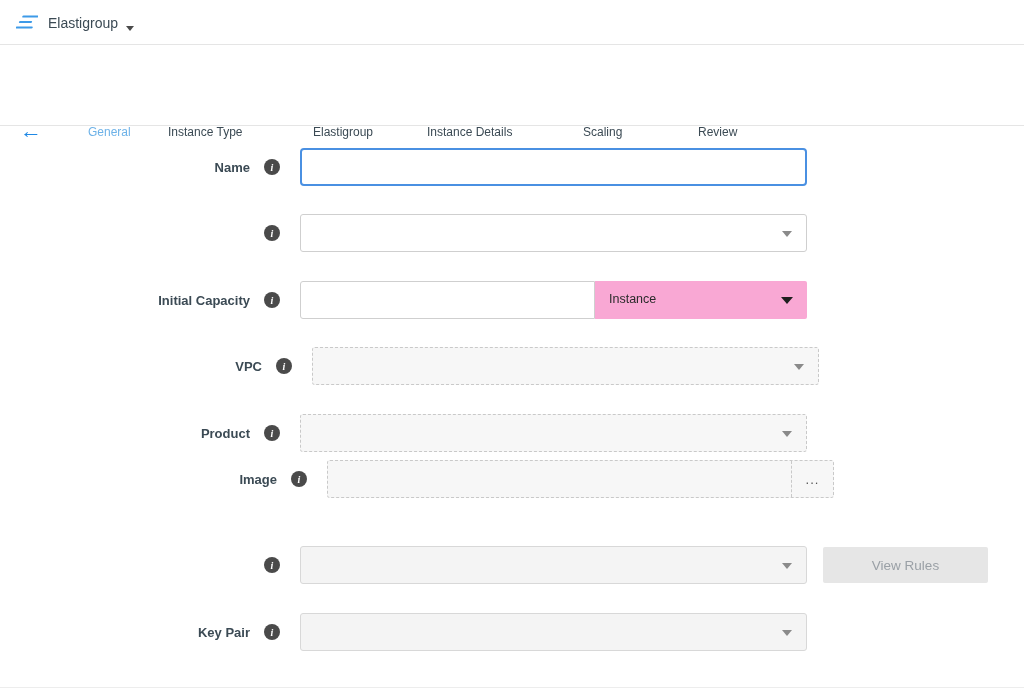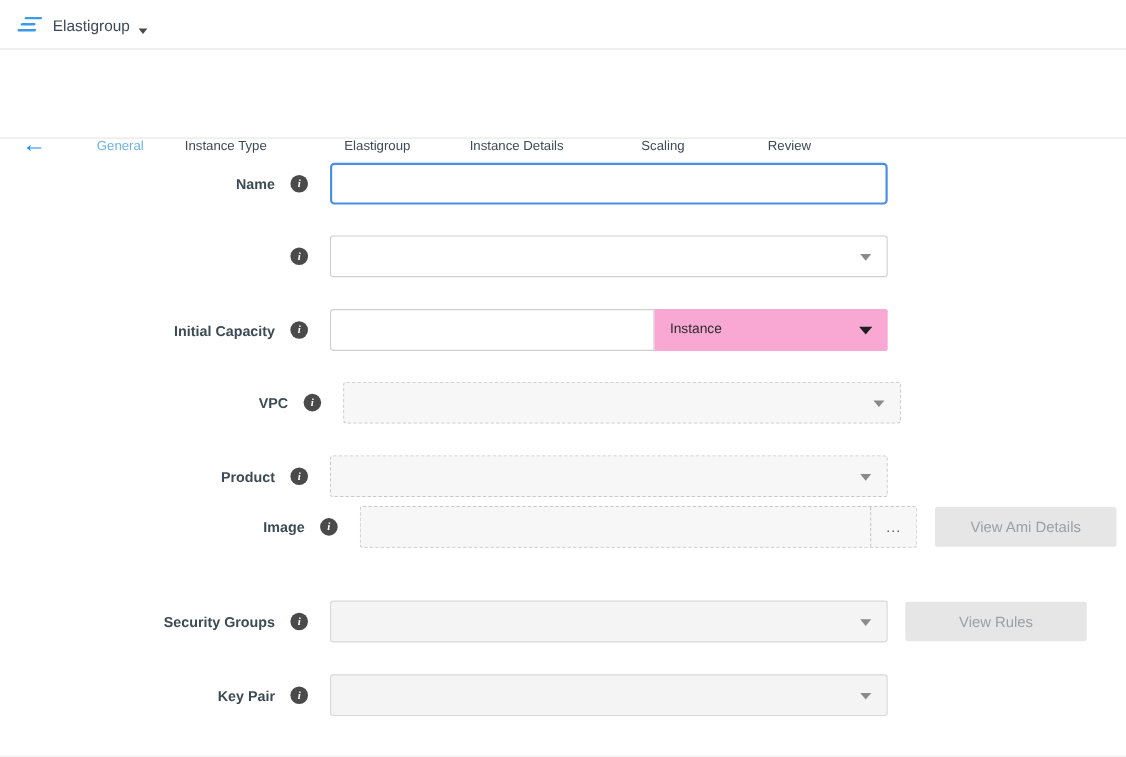--- a/index.html
+++ b/index.html
@@ -219,25 +219,23 @@
 
   <div class="row" style="top:334px;margin-left:27px;">
     <span class="label">Image</span>
     <span class="info-icon">i</span>
     <div class="ctrl">
       <div class="image-field">
         <div class="image-input-area"></div>
         <div class="browse-box">...</div>
       </div>
     </div>
-    <button class="side-button" style="top:1px;">View Ami Details</button>
   </div>
 
   <div class="row" style="top:420px;">
-    <span class="label">Security Groups</span>
     <span class="info-icon">i</span>
     <div class="ctrl">
       <div class="select gray">
         <span></span>
         <span class="caret-down"></span>
       </div>
     </div>
     <button class="side-button" style="top:1px;">View Rules</button>
   </div>
 

